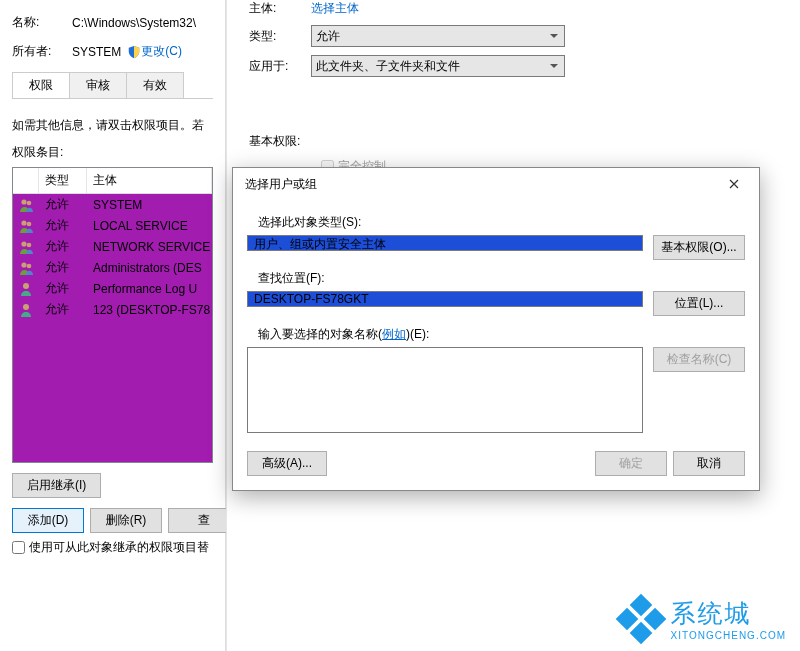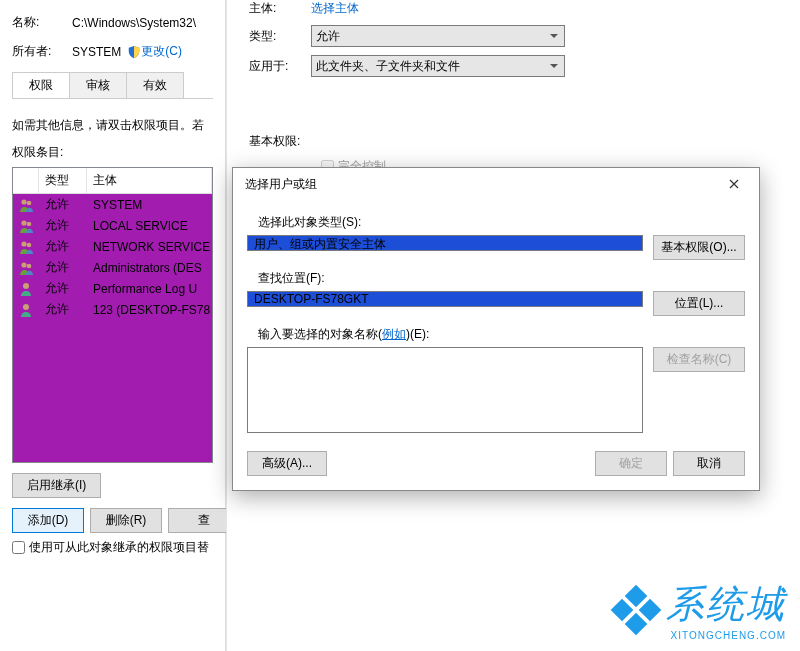--- a/index.html
+++ b/index.html
@@ -57,21 +57,21 @@
 .ro-field { border: 1px solid #7a7a7a; background:#1d4ed8; padding: 0 6px; height: 16px; }
 .fld-row { display:flex; gap:10px; align-items:flex-start; }
 .fld-row .ro-field { flex:1; }
 .fld-row .btn, .fld-row2 .btn { width: 92px; min-width:92px; padding:3px 4px; }
 .names-area { border:1px solid #7a7a7a; background:#fff; height: 86px; padding:4px; resize:none; width:100%; font-family:inherit; }
 .win3-foot { display:flex; justify-content:space-between; padding-top: 18px; }
 .win3-foot .right { display:flex; gap:6px; }
 
 
 .watermark { position:absolute; bottom:10px; right:14px; display:flex; align-items:center; gap:8px; color:#1e9be9; }
-.watermark .big { font-size: 38px; letter-spacing:2px;font-style:italic; }
+.watermark .big { font-size: 25px; letter-spacing:2px; }
 .watermark .small { font-size: 10px; display:block; color:#1e9be9; letter-spacing:1px; text-align:right; }
 .diamond { position:relative; width:44px; height:44px; }
 .diamond span { position:absolute; width:16px; height:16px; background:#1e9be9; transform:rotate(45deg); }
 .diamond .d1{ left:14px; top:0;} .diamond .d2{ left:0; top:14;} .diamond .d3{ left:28px; top:14px;} .diamond .d4{ left:14px; top:28px; }
 .diamond .d2{ top:14px; } 
 
 </style>
 </head>
 <body>
 

